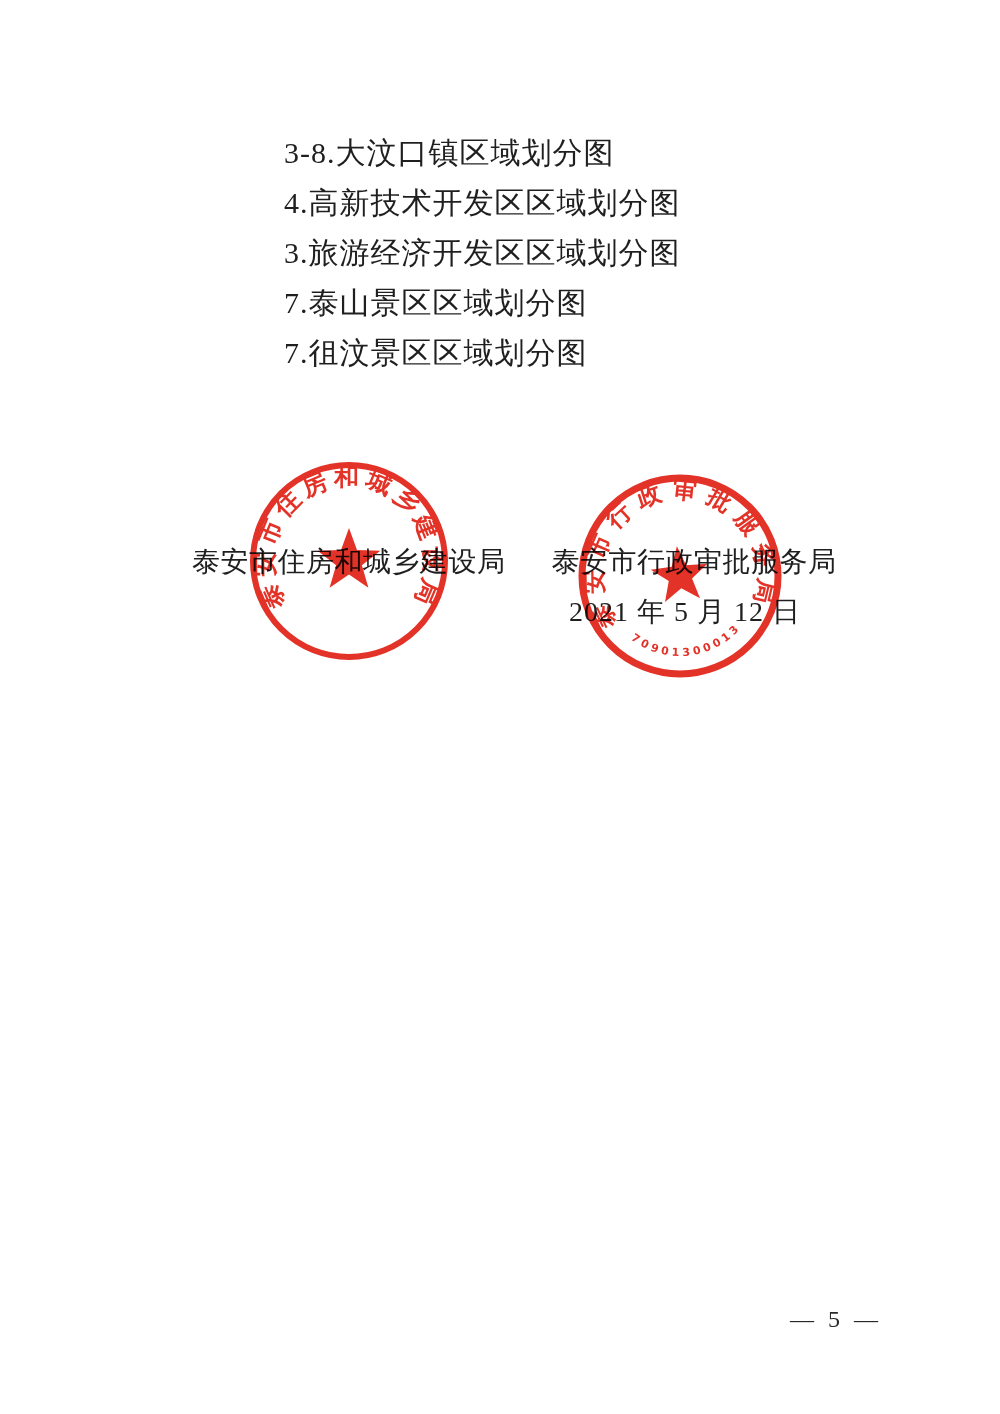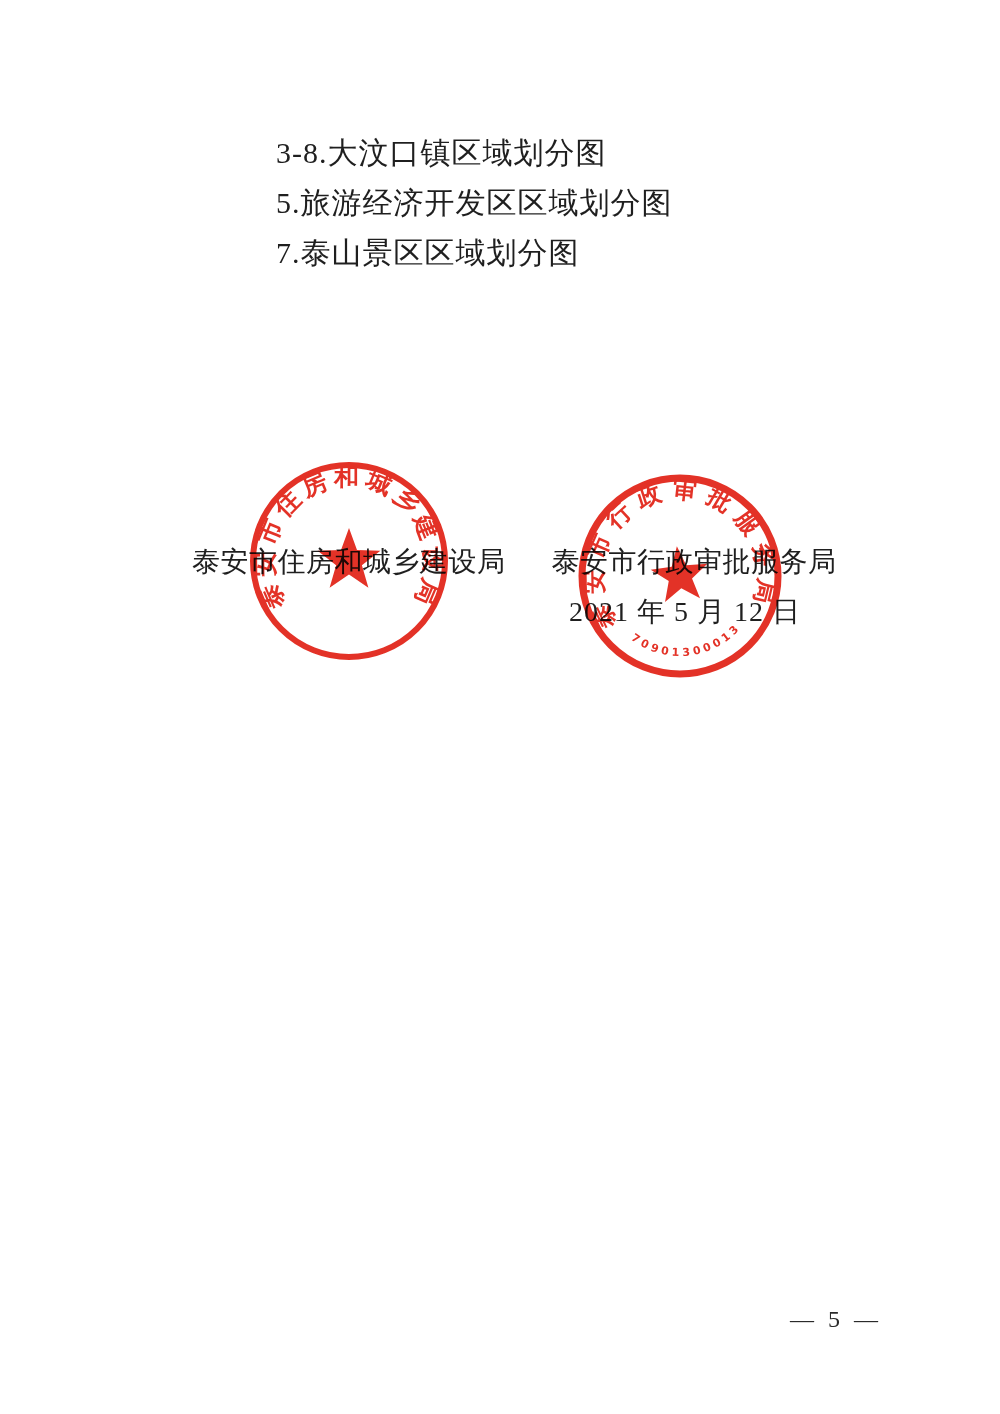--- a/index.html
+++ b/index.html
@@ -14,21 +14,21 @@
     width: 1000px;
     height: 1414px;
     margin: 0 auto;
     background: var(--page-bg);
     overflow: hidden;
     font-family: "Liberation Serif", "DejaVu Serif", serif;
     color: var(--ink-black);
   }
   .attachment-list {
     position: absolute;
-    left: 276px;
+    left: 284px;
     top: 128px;
   }
   .att-item {
     height: 50px;
     display: flex;
     align-items: center;
     font-size: 30px;
     letter-spacing: 1px;
     white-space: nowrap;
   }
@@ -91,22 +91,24 @@
     color: #2a2a2a;
   }
 </style>
 </head>
 <body>
 
 <div class="page">
 
   <div class="attachment-list">
     <div class="att-item">3-8.大汶口镇区域划分图</div>
-    <div class="att-item">5.旅游经济开发区区域划分图</div>
+    <div class="att-item">4.高新技术开发区区域划分图</div>
+    <div class="att-item">3.旅游经济开发区区域划分图</div>
     <div class="att-item">7.泰山景区区域划分图</div>
+    <div class="att-item">7.徂汶景区区域划分图</div>
   </div>
 
   <div class="sig-names">
     <span>泰安市住房和城乡建设局</span>
     <span>泰安市行政审批服务局</span>
   </div>
 
   <div class="sig-date">2021 年 5 月 12 日</div>
 
   <svg class="seal seal-left" viewBox="-110 -110 220 220">

